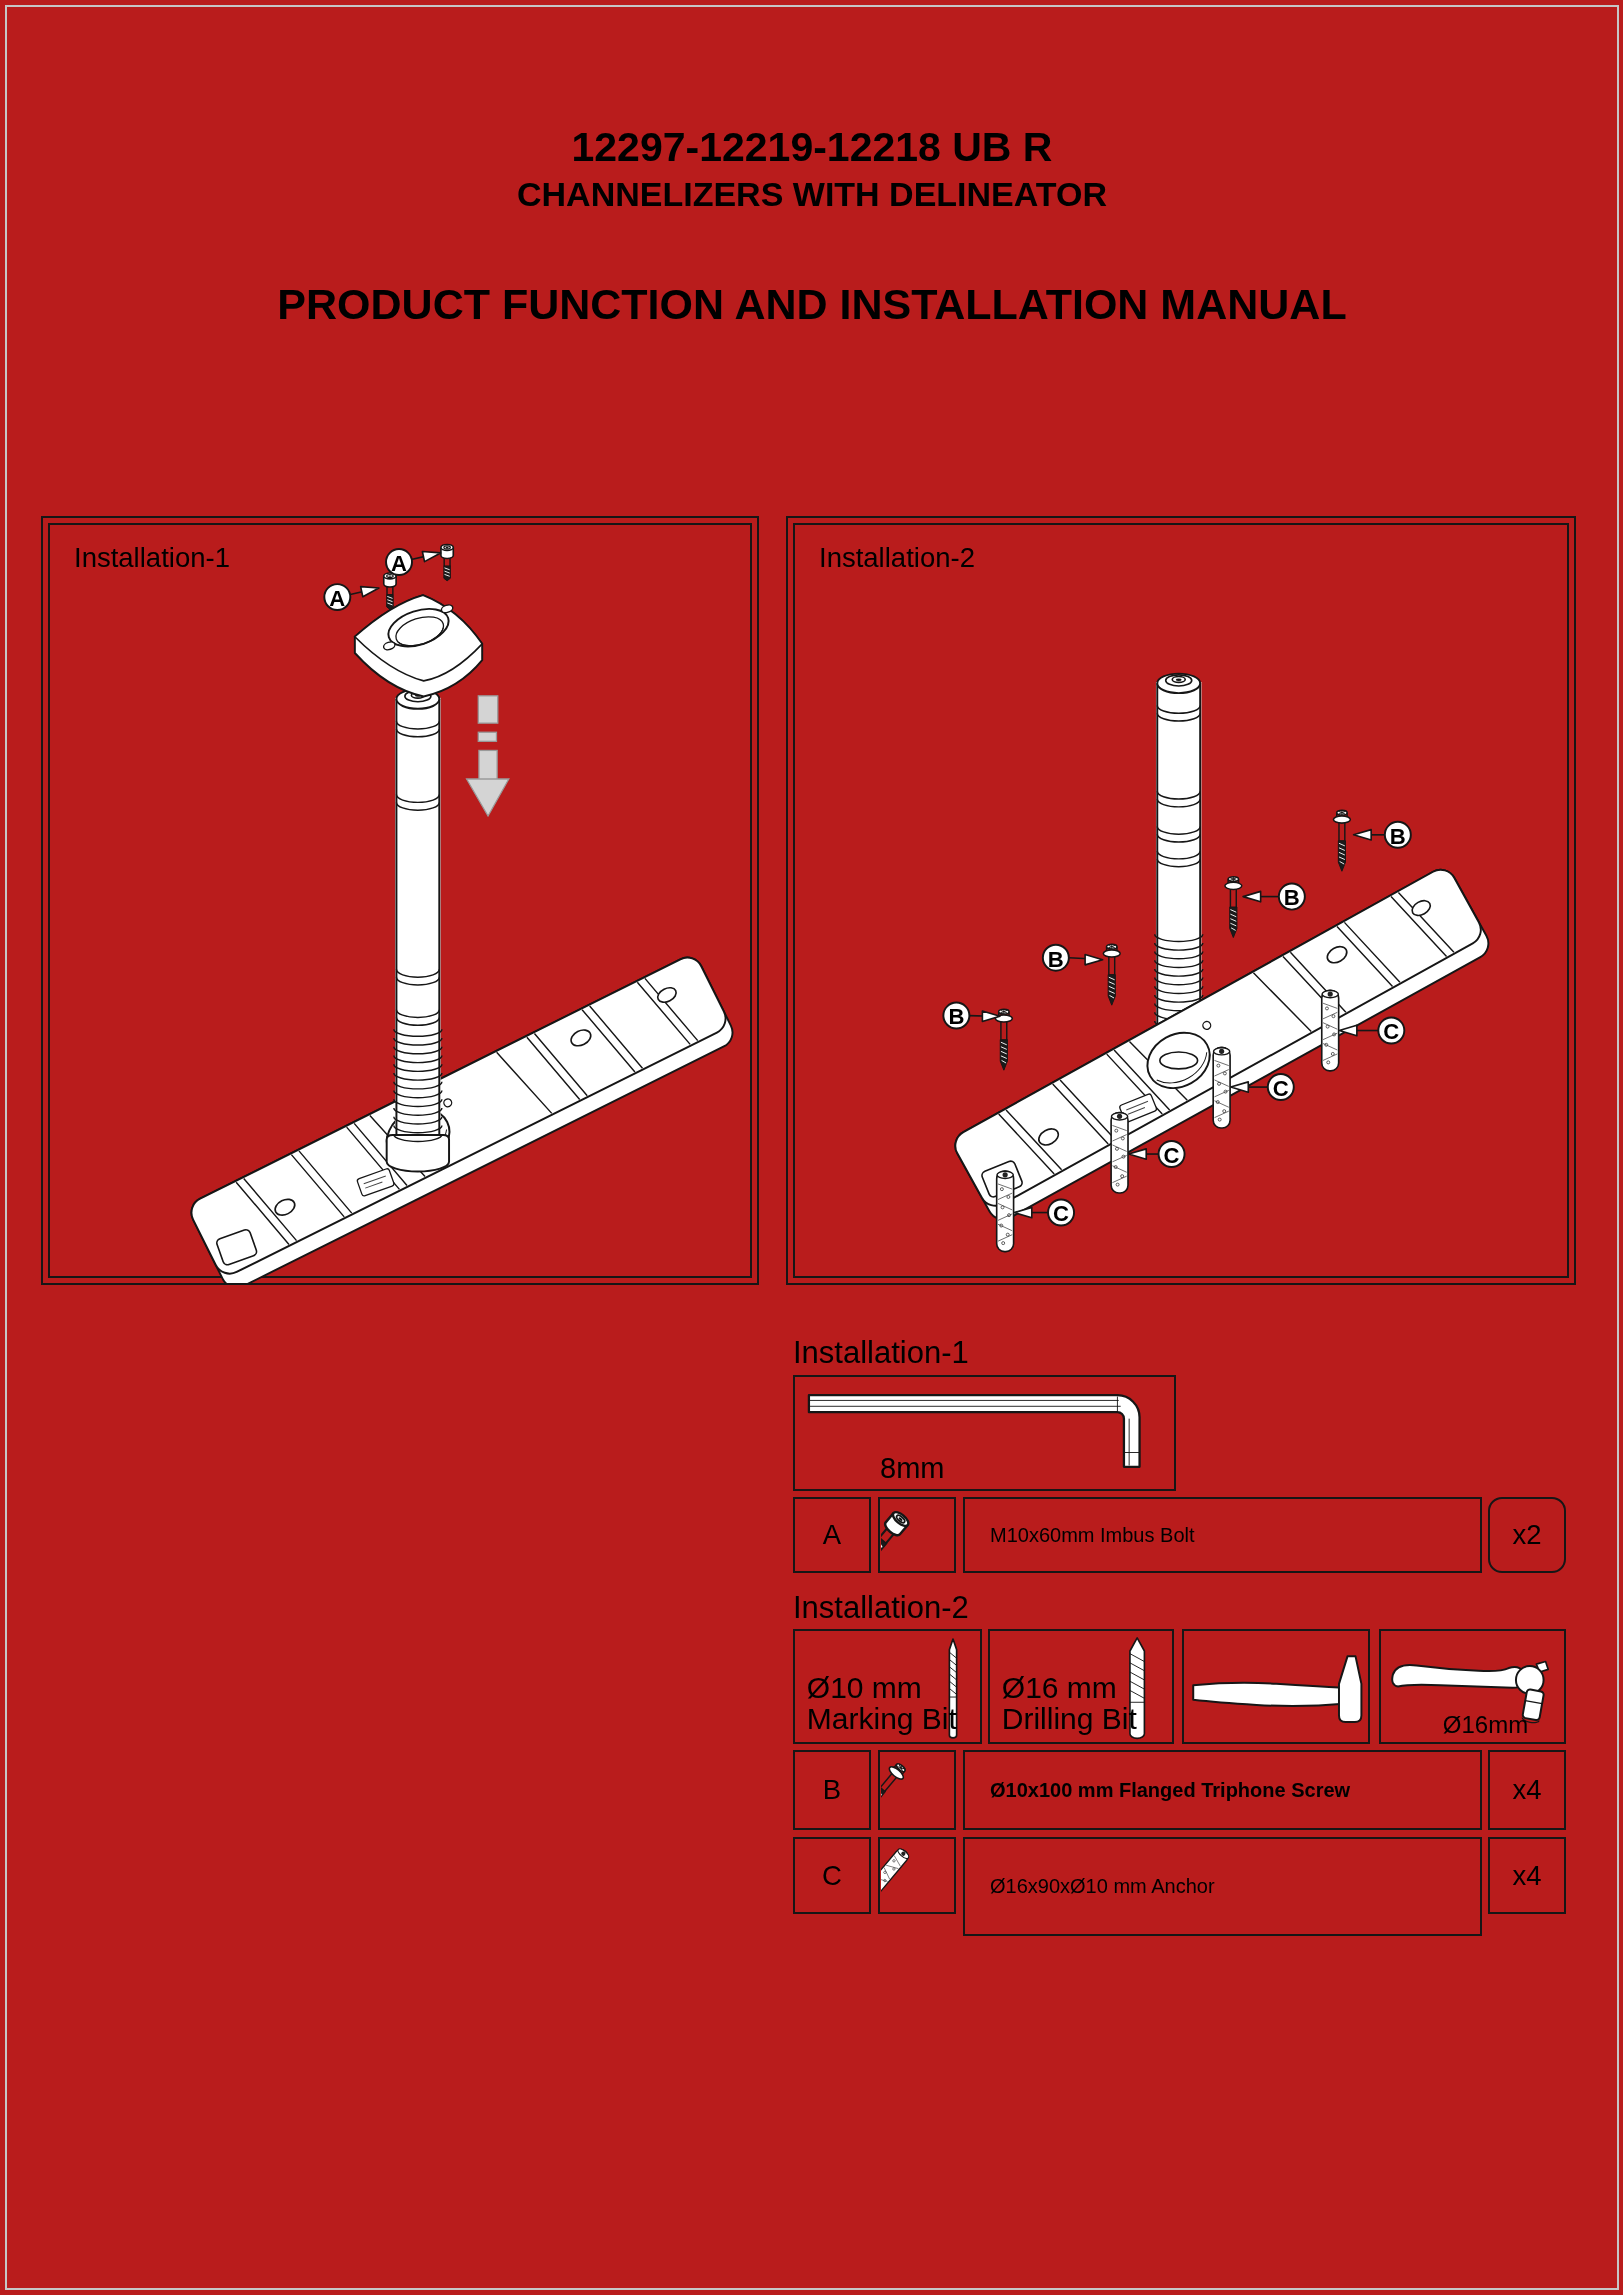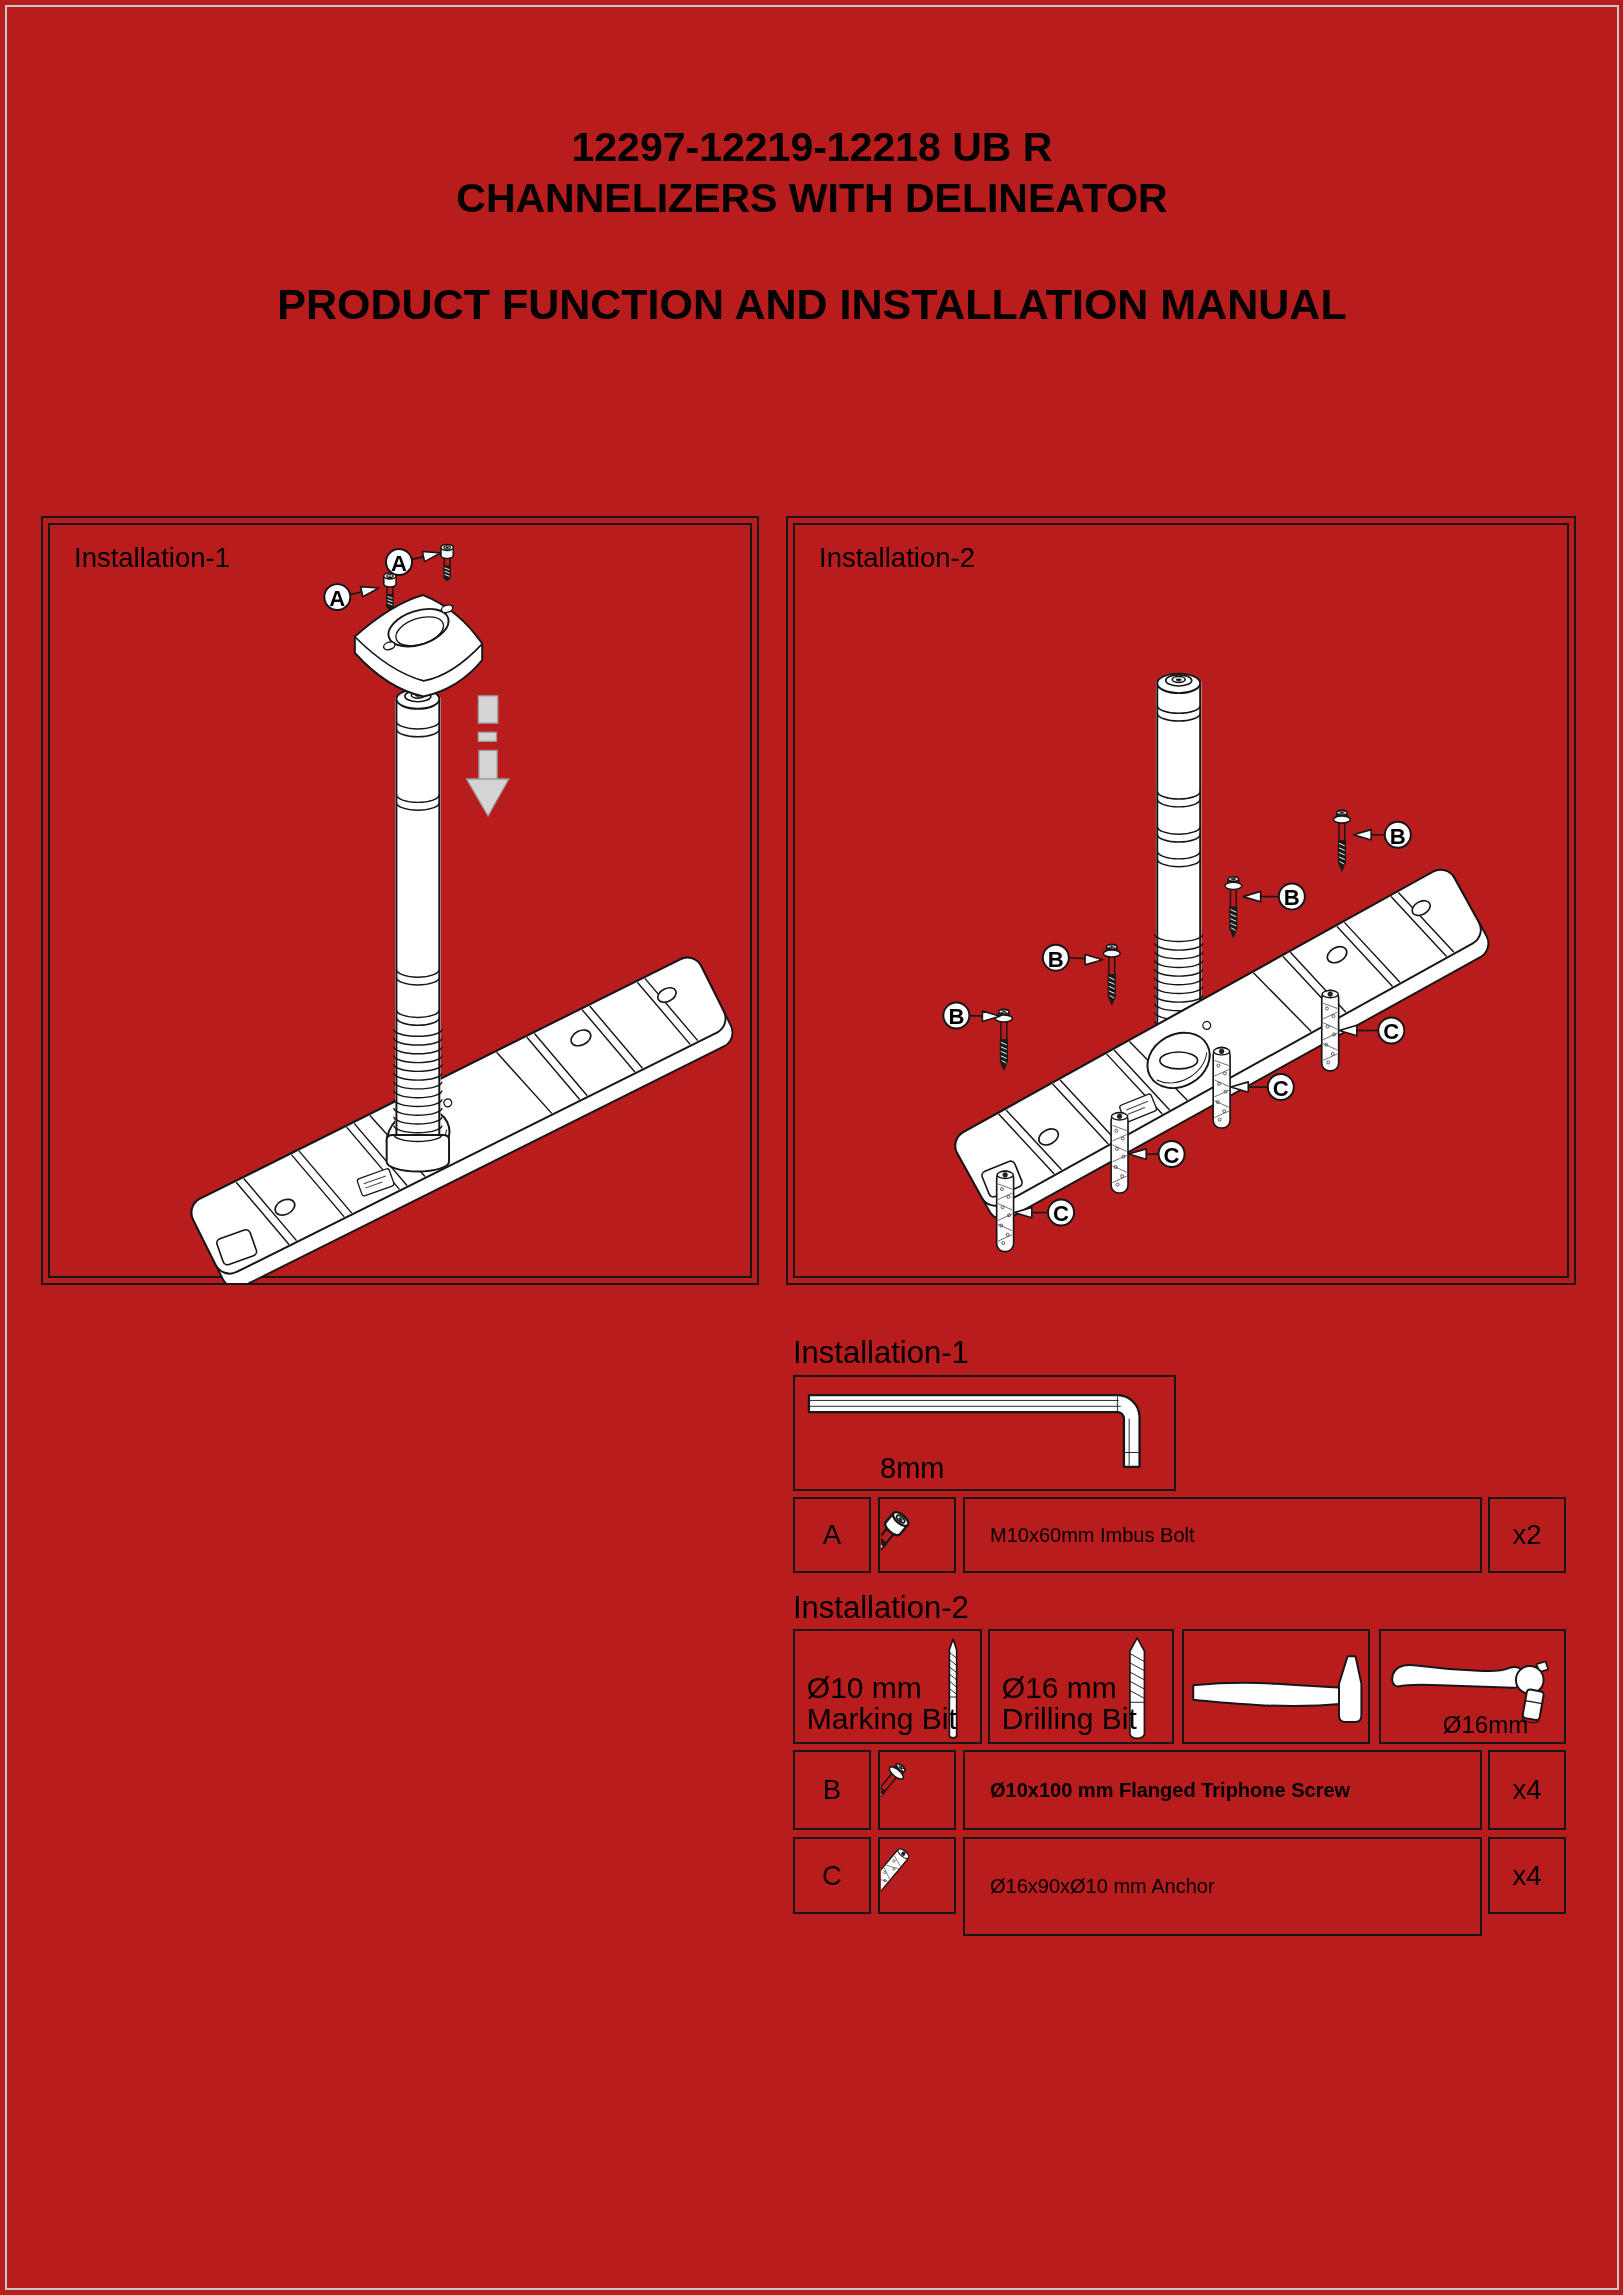--- a/index.html
+++ b/index.html
@@ -86,21 +86,21 @@
         </g>
         <g transform="translate(-160,34) rotate(7)">
           <rect x="-26" y="-14" width="52" height="28" rx="4" fill="#fff" stroke="#161616" stroke-width="2"></rect>
           <path d="M-18,-4 L18,-4 M-18,3 L10,3" stroke="#444" stroke-width="1.5" fill="none"></path>
         </g>
       </g>
     </defs>
   </svg>
 
   <div class="abs title" style="top:124px;font-size:41px;">12297-12219-12218 UB R</div>
-  <div class="abs title" style="top:175px;font-size:41px;">CHANNELIZERS WITH DELINEATOR</div>
+  <div class="abs title" style="top:175px;font-size:34px;">CHANNELIZERS WITH DELINEATOR</div>
   <div class="abs title" style="top:280px;font-size:43px;">PRODUCT FUNCTION AND INSTALLATION MANUAL</div>
 
   <div class="abs dbox" style="left:41px;top:516px;width:718px;height:769px;">
     <div class="dbox-inner"></div>
     <svg class="dsvg" viewBox="0 0 1099 1176">
 
       <g transform="translate(640,920) rotate(-26.5)">
         <use href="#base"></use>
       </g>
 
@@ -272,21 +272,21 @@
     <span>A</span>
   </div>
   <div class="abs cell" style="left:878px;top:1497px;width:78px;height:76px;">
     <svg width="73" height="71" viewBox="0 0 111 109">
       <use href="#boltA" transform="translate(34,24) rotate(40) scale(1.5)"></use>
     </svg>
   </div>
   <div class="abs cell cell-desc" style="left:963px;top:1497px;width:519px;height:76px;">
     <span>M10x60mm Imbus Bolt</span>
   </div>
-  <div class="abs cell" style="left:1488px;top:1497px;width:78px;height:76px;">
+  <div class="abs cell" style="left:1488px;top:1497px;width:78px;height:76px;border-radius:14px;">
     <span>x2</span>
   </div>
 
   <div class="abs seclabel" style="left:793px;top:1590px;">Installation-2</div>
 
   <div class="abs toolbox" style="left:793px;top:1629px;width:189px;height:115px;">
     <svg class="dsvg" viewBox="0 0 281 168">
       <path d="M234.5,158 A5.5,4 0 0 0 245.5,158 L245.5,28 L240,12 L234.5,28 Z" fill="#fff" stroke="#161616" stroke-width="2.5" stroke-linejoin="round"></path>
       <path d="M234.5,32 L245.5,41 M234.5,43 L245.5,52 M234.5,54 L245.5,63 M234.5,65 L245.5,74 M234.5,76 L245.5,85 M234.5,87 L245.5,96 M234.5,100 L245.5,100" stroke="#161616" stroke-width="1.4" fill="none"></path>
     </svg>

